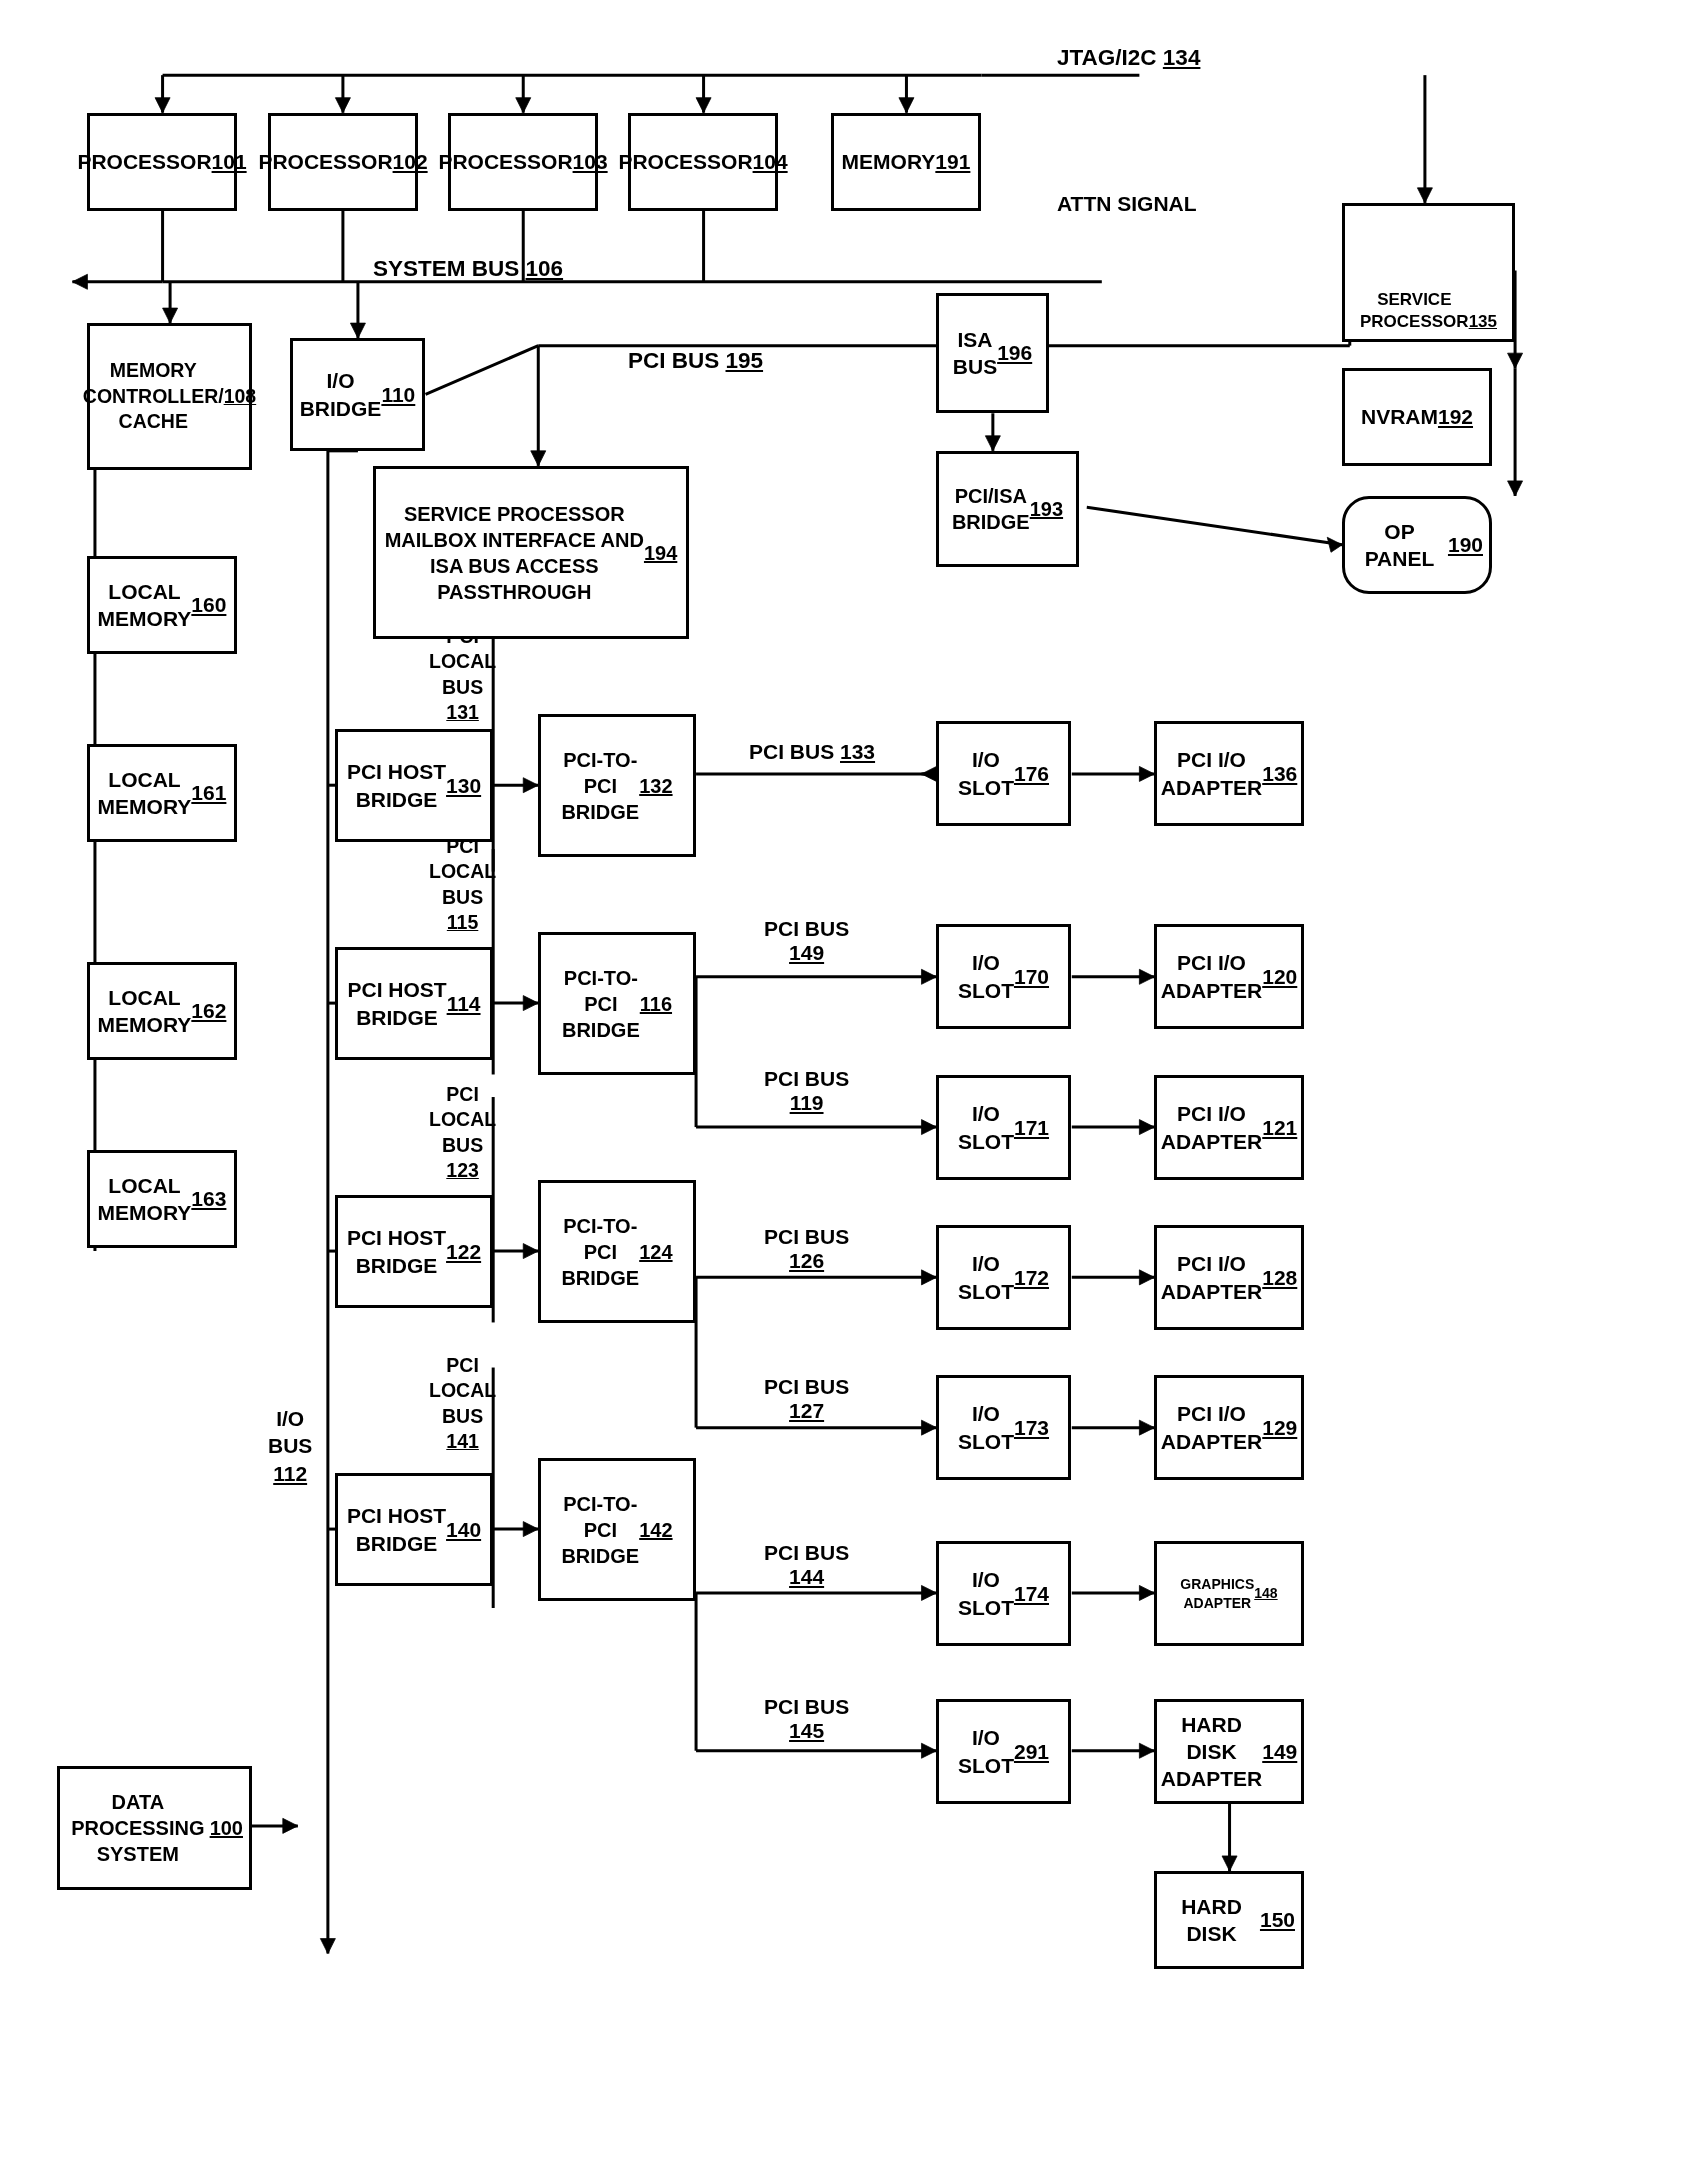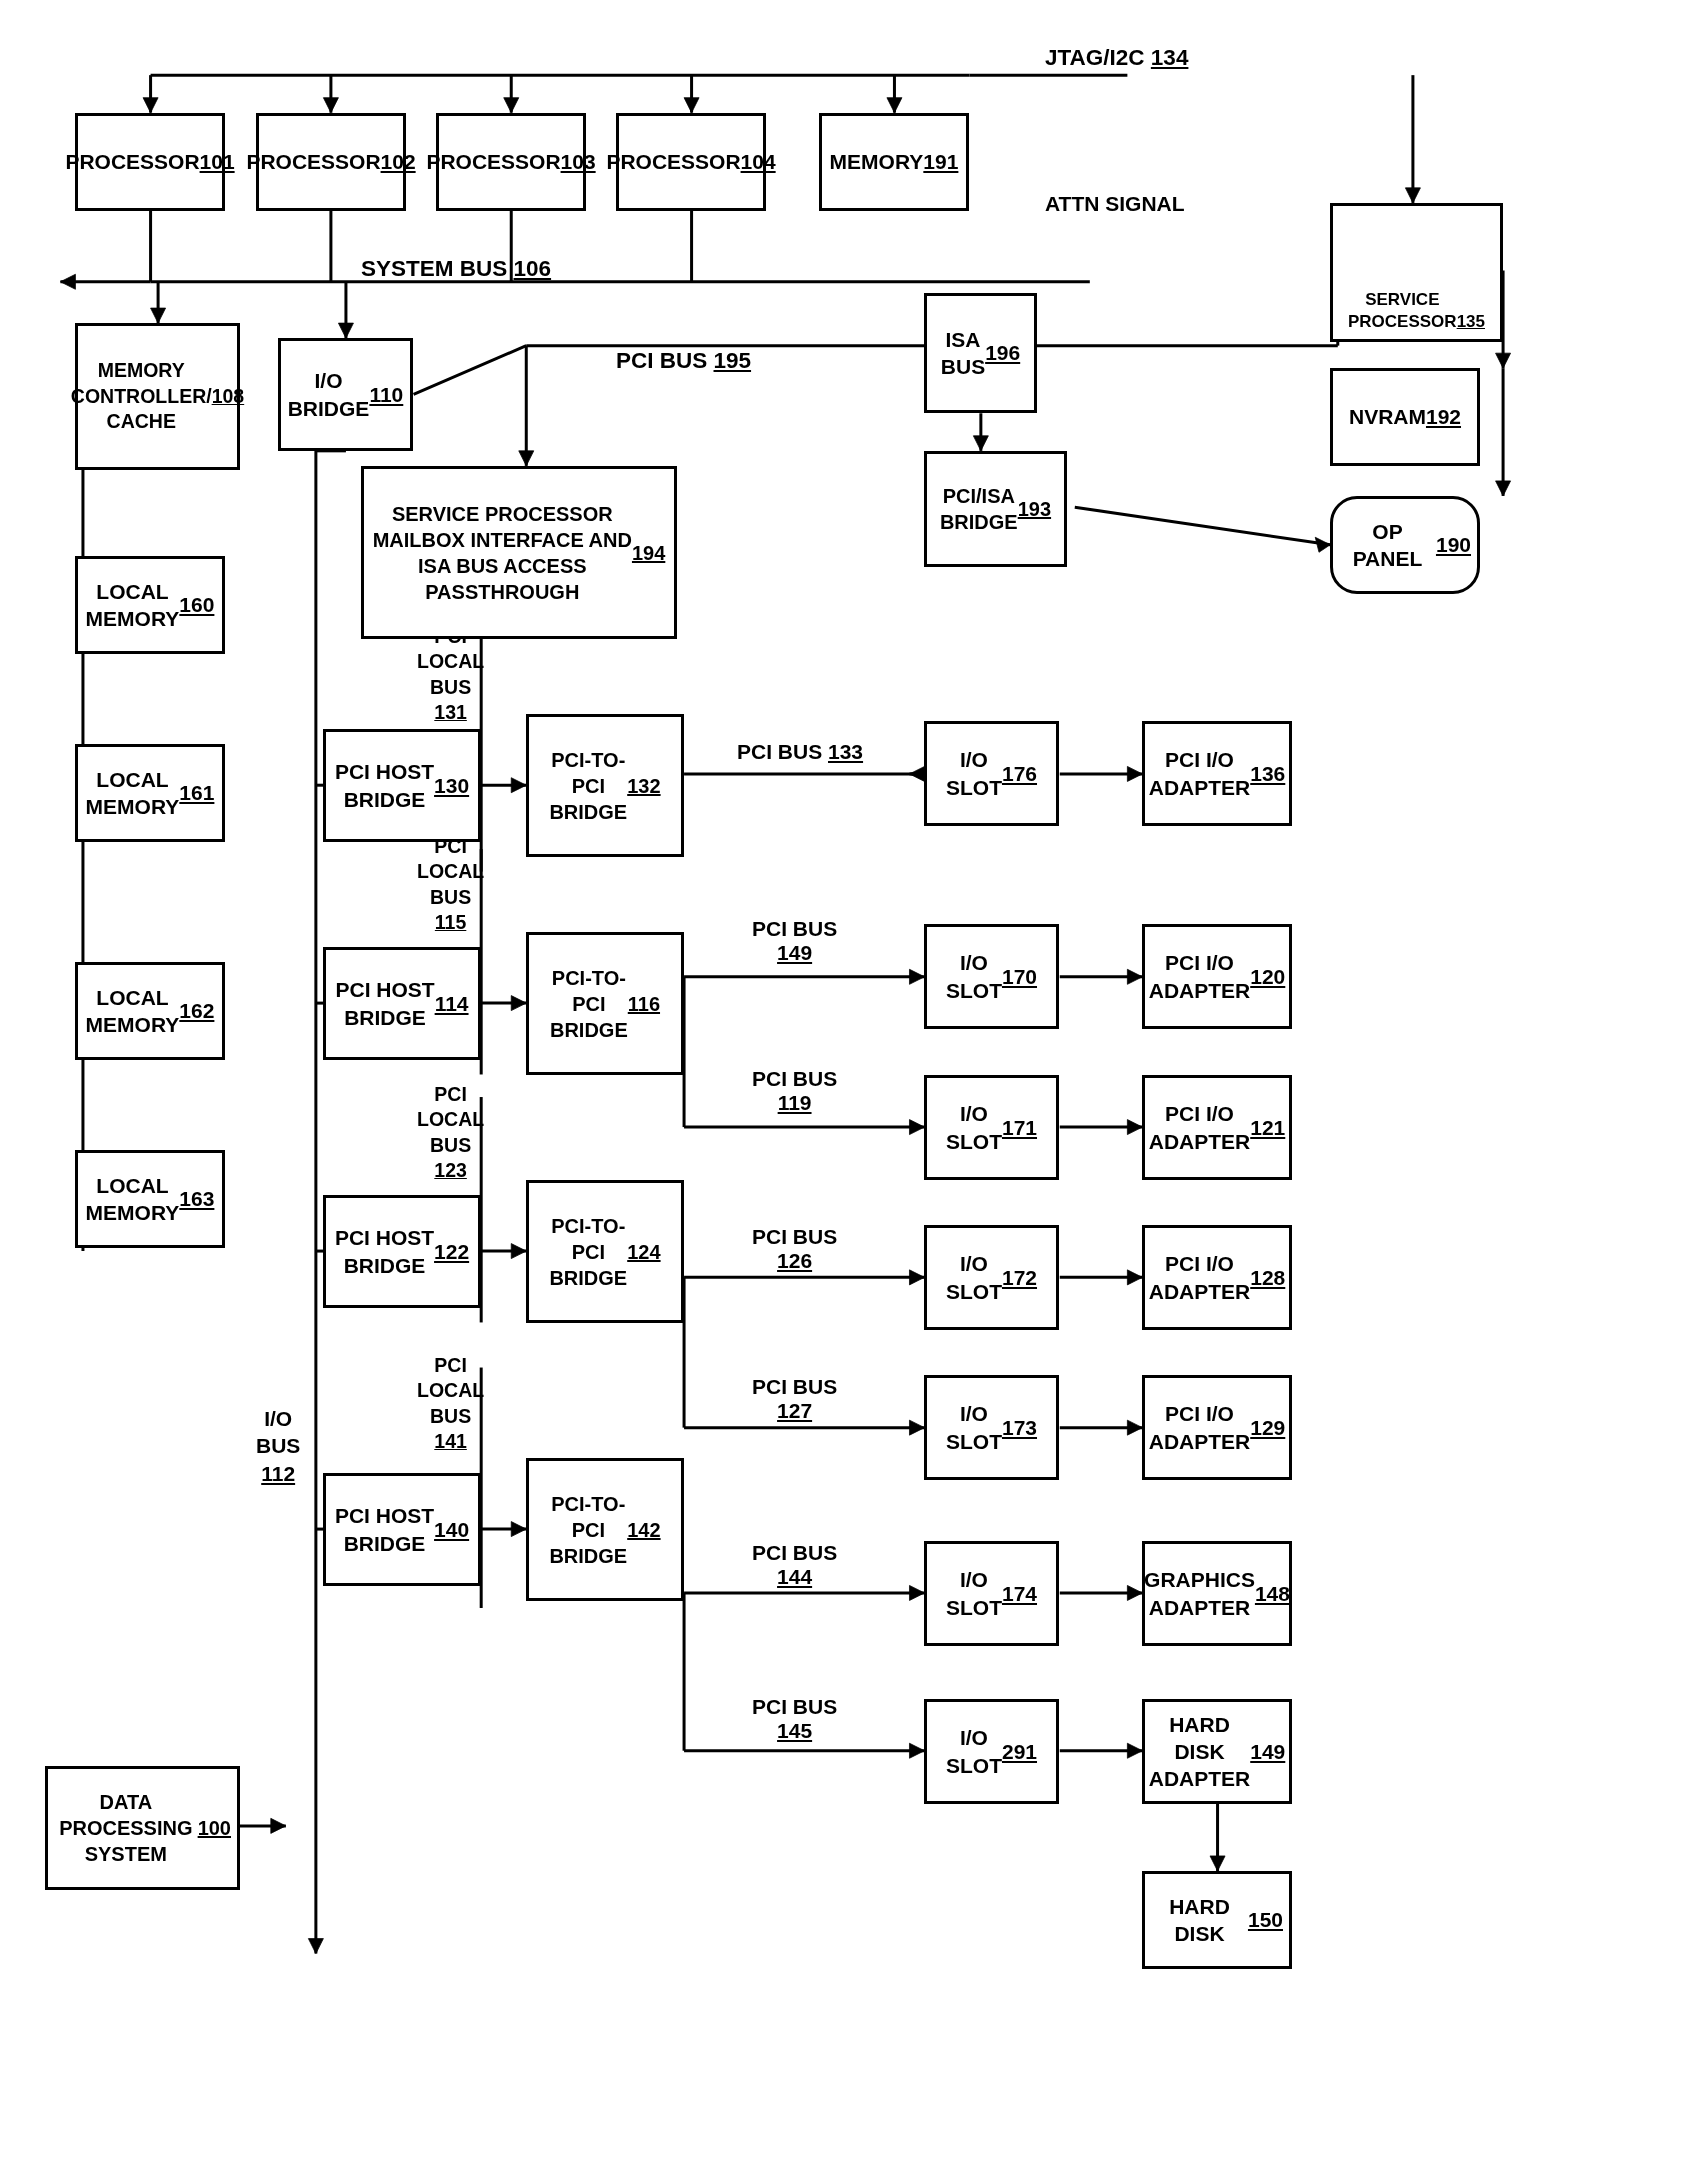--- a/index.html
+++ b/index.html
@@ -6,21 +6,21 @@
     body {
       background: #fff;
       font-family: Arial, sans-serif;
       width: 1707px;
       height: 2161px;
       overflow: hidden;
       position: relative;
     }
     .diagram-container {
       position: absolute;
-      top: 0; left: 0;
+      top: 0; left: 12px;
       width: 1541px;
       height: 2161px;
       text-decoration: underline;
     }
     .fig-label {
       position: absolute;
       top: 45px;
       left: 60px;
       font-size: 32px;
       font-style: italic;
@@ -338,21 +338,21 @@
   <div class="box" style="left:924px;top:1375px;width:135px;height:105px;font-size:21px;">I/O<br>SLOT<br><span class="underline">173</span></div>
 
   <div class="box" style="left:1142px;top:1375px;width:150px;height:105px;font-size:21px;">PCI I/O<br>ADAPTER<br><span class="underline">129</span></div>
 
   <div class="box" style="left:323px;top:1473px;width:158px;height:113px;font-size:21px;">PCI HOST<br>BRIDGE<br><span class="underline">140</span></div>
 
   <div class="box" style="left:526px;top:1458px;width:158px;height:143px;font-size:20px;">PCI-TO-<br>PCI<br>BRIDGE<br><span class="underline">142</span></div>
 
   <div class="box" style="left:924px;top:1541px;width:135px;height:105px;font-size:21px;">I/O<br>SLOT<br><span class="underline">174</span></div>
 
-  <div class="box" style="left:1142px;top:1541px;width:150px;height:105px;font-size:21px;">GRAPHICS<br>ADAPTER<br><span class="underline">148</span></div>
+  <div class="box" style="left:1142px;top:1541px;width:150px;height:105px;font-size:14px;">GRAPHICS<br>ADAPTER<br><span class="underline">148</span></div>
 
   <div class="box" style="left:924px;top:1699px;width:135px;height:105px;font-size:21px;">I/O<br>SLOT<br><span class="underline">291</span></div>
 
   <div class="box" style="left:1142px;top:1699px;width:150px;height:105px;font-size:21px;">HARD DISK<br>ADAPTER<br><span class="underline">149</span></div>
 
   <div class="box" style="left:1142px;top:1871px;width:150px;height:98px;font-size:21px;">HARD DISK<br><span class="underline">150</span></div>
 
   <div class="box" style="left:45px;top:1766px;width:195px;height:124px;font-size:20px;">DATA PROCESSING<br>SYSTEM<br><span class="underline">100</span></div>
 
 </div>

